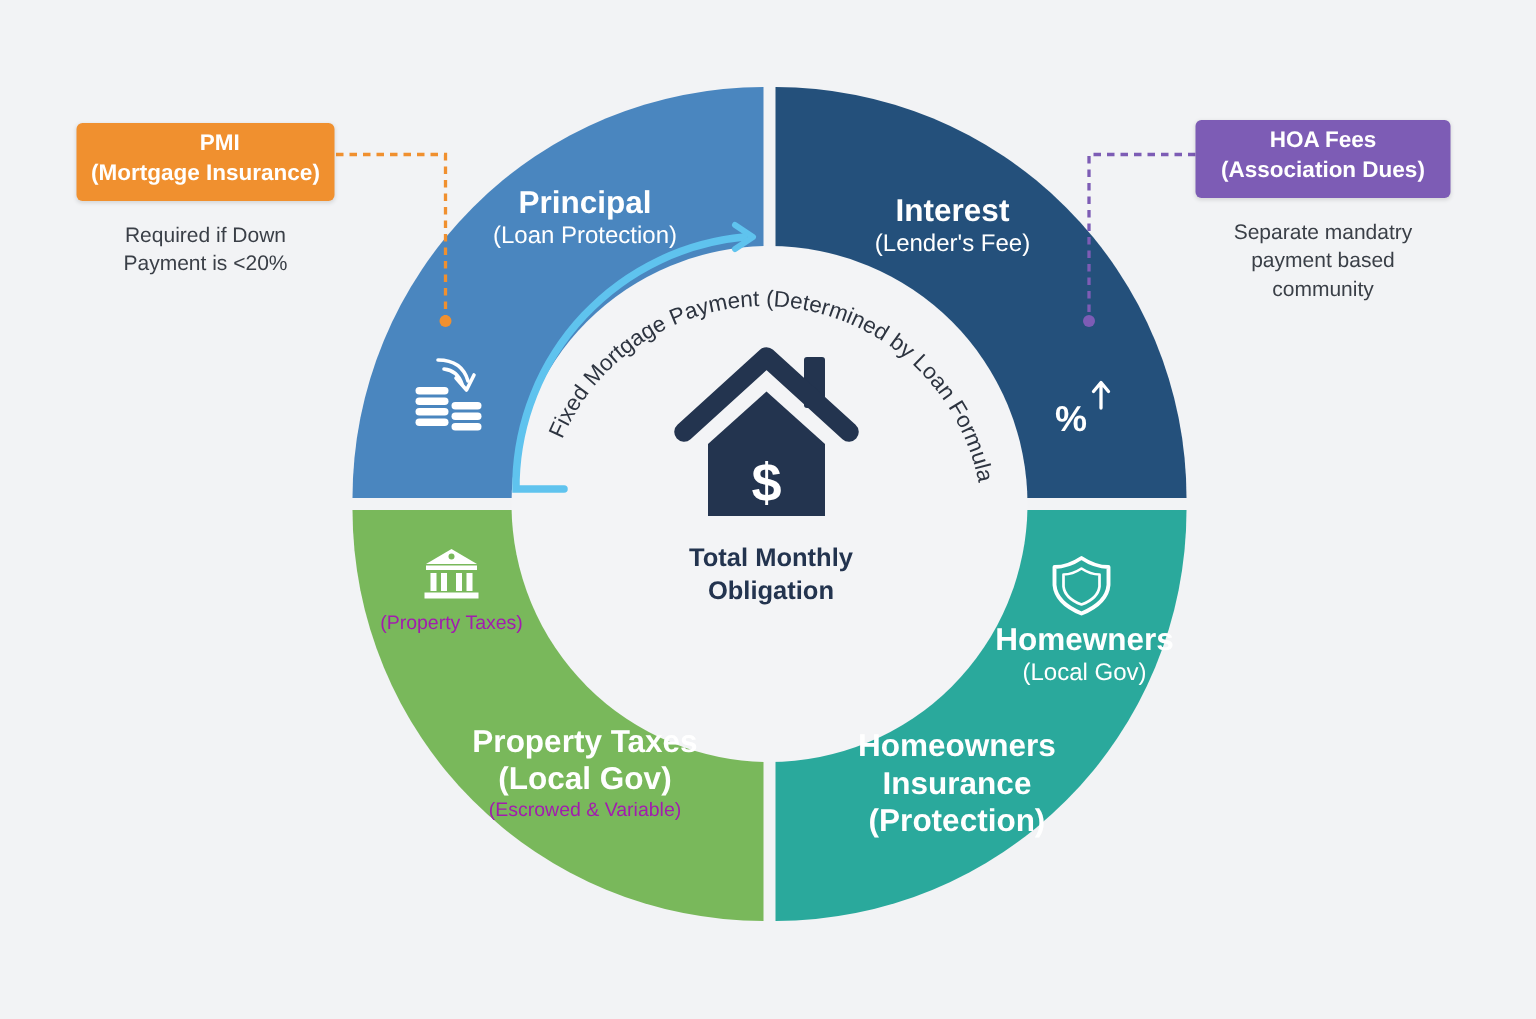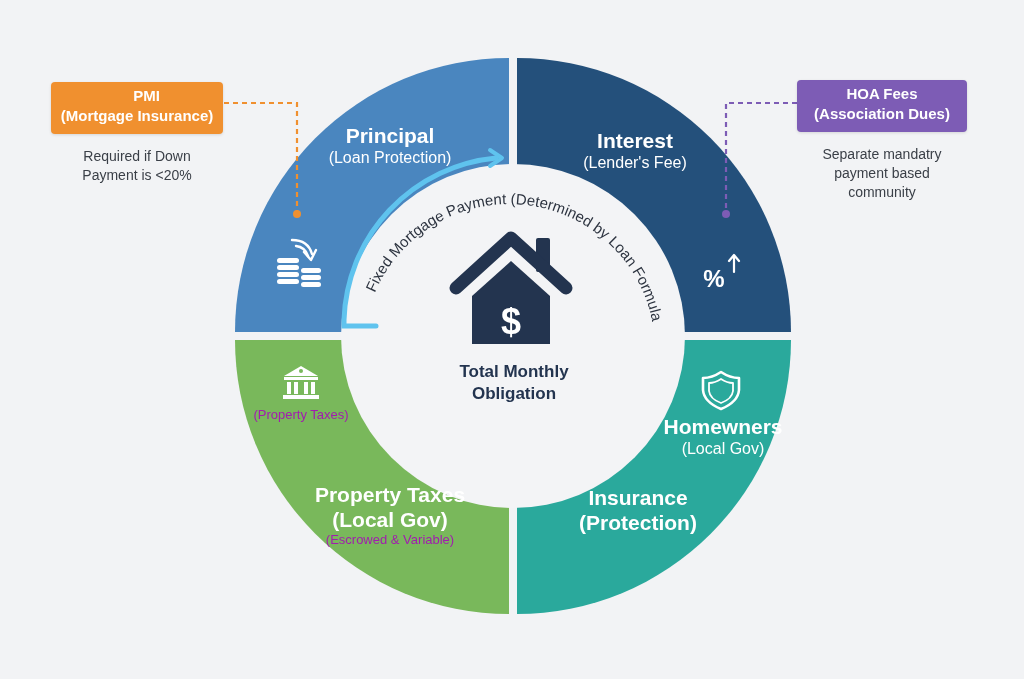--- a/index.html
+++ b/index.html
@@ -125,20 +125,21 @@
     <div class="seg-title">(Local Gov)</div>
     <div class="seg-small">(Escrowed &amp; Variable)</div>
   </div>
 
   <div class="txt" style="left:658px; top:414px; width:130px;">
     <div class="seg-title">Homewners</div>
     <div class="seg-sub">(Local Gov)</div>
   </div>
 
   <div class="txt" style="left:558px; top:485px; width:160px;">
+    <div class="seg-title">Homeowners</div>
     <div class="seg-title">Insurance</div>
     <div class="seg-title">(Protection)</div>
   </div>
 
   <div class="center-title">
     <div>Total Monthly</div>
     <div>Obligation</div>
   </div>
 
   <div class="callout-box" style="left:51px; top:82px; width:172px; height:52px; background:#f0902f;">

